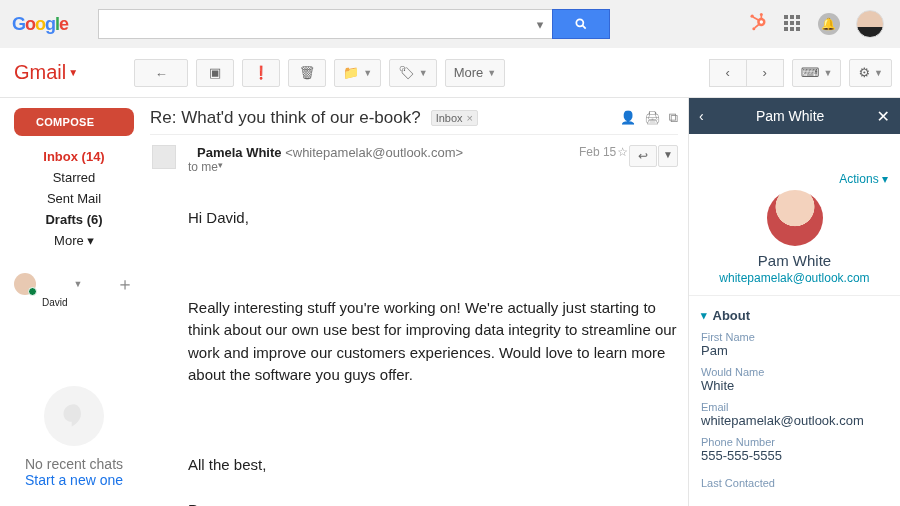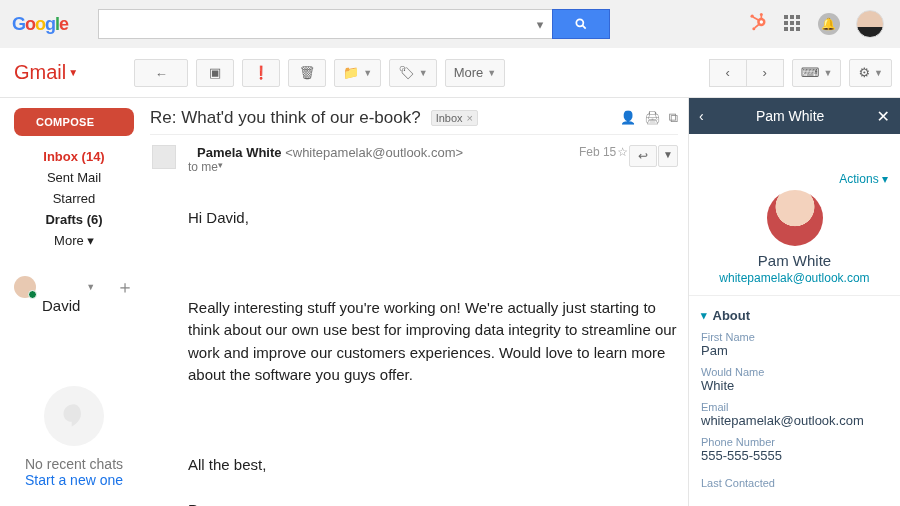--- a/index.html
+++ b/index.html
@@ -40,21 +40,21 @@
   
   .lower { display:flex; height: calc(506px - 98px); }
   .sidebar { width:140px; padding: 10px 6px 0 14px; display:flex; flex-direction:column; font-size:13px;}
   .compose { background:#d14836; color:#fff; font-weight:bold; font-size:11px; letter-spacing:0.3px; padding:8px 22px; border-radius:8px; margin-bottom:10px; display:inline-block;}
   .nav-links div{ padding:3px 8px; color:#222;text-align:center;}
   .nav-links .bold{font-weight:bold;}
   .nav-links .red{color:#d93025;}
   .profile-row{ display:flex; align-items:center; gap:6px; margin-top:8px; position:relative;}
   .profile-row .pa { width:22px; height:22px; border-radius:50%; background:#e8c9b2; position:relative;}
   .profile-row .pa::after{content:""; width:7px;height:7px;background:#0b8043;border-radius:50%; position:absolute; bottom:-1px; right:-1px; border:1px solid #fff;}
-  .profile-row .name{font-size:15px;margin-top:38px;}
+  .profile-row .name{font-size:10px;margin-top:38px;}
   .profile-row .caret{font-size:9px;color:#888;}
   .profile-row .plus{margin-left:auto; color:#888; font-size:18px;}
   .hangouts-area{margin-top:auto; text-align:center; padding:10px 0 18px; color:#777; font-size:14px;}
   .hangouts-circle{width:60px;height:60px;border-radius:50%;background:#f3f3f3; margin:0 auto 10px; display:flex; align-items:center; justify-content:center; color:#ddd;}
   .hangouts-circle svg{width:28px;height:28px;}
   .start-chat{color:#1a73e8; cursor:pointer;}
 
   .main { flex:1; padding: 10px 10px 0 10px; overflow:hidden;}
   .subject-row{ display:flex; align-items:center; gap:10px; margin-bottom:6px;}
   .subject { font-size:17px; color:#333;}
@@ -185,22 +185,22 @@
       </div>
   </div>
 </div>
 
 <div class="lower">
 
   <div class="sidebar">
     <div class="compose">COMPOSE</div>
     <div class="nav-links">
       <div class="bold red">Inbox (14)</div>
+      <div>Starred</div>
       <div>Sent Mail</div>
-      <div>Starred</div>
       <div class="bold">Drafts (6)</div>
       <div>More ▾</div>
     </div>
     <div class="profile-row">
       <div class="pa"></div>
       <span class="name">David</span>
       <span class="caret">▼</span>
       <span class="plus">＋</span>
     </div>
     <div class="hangouts-area">

